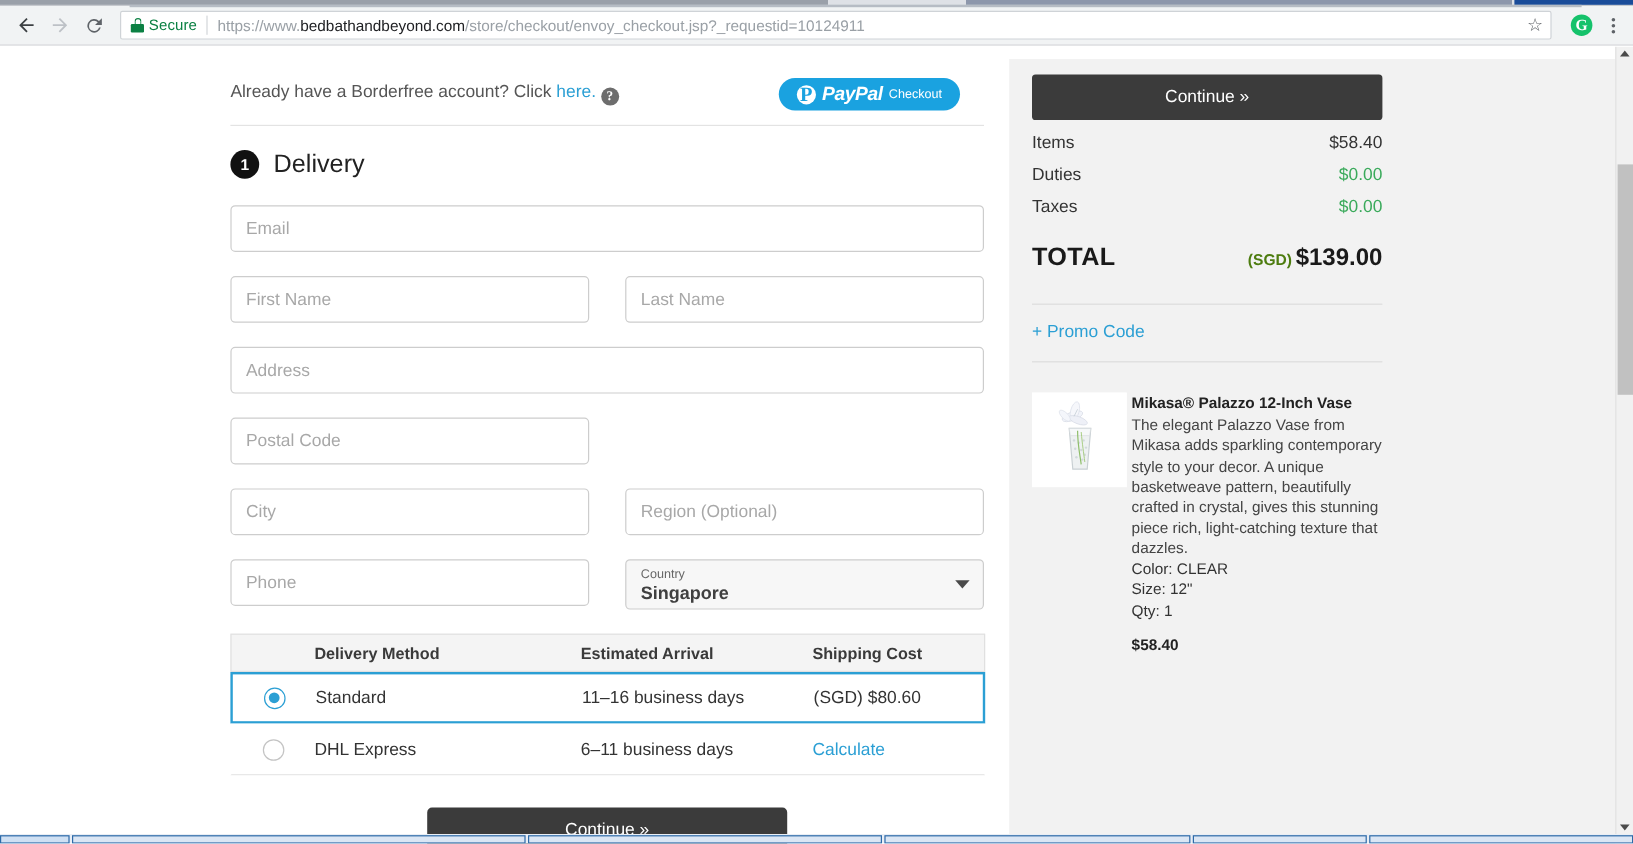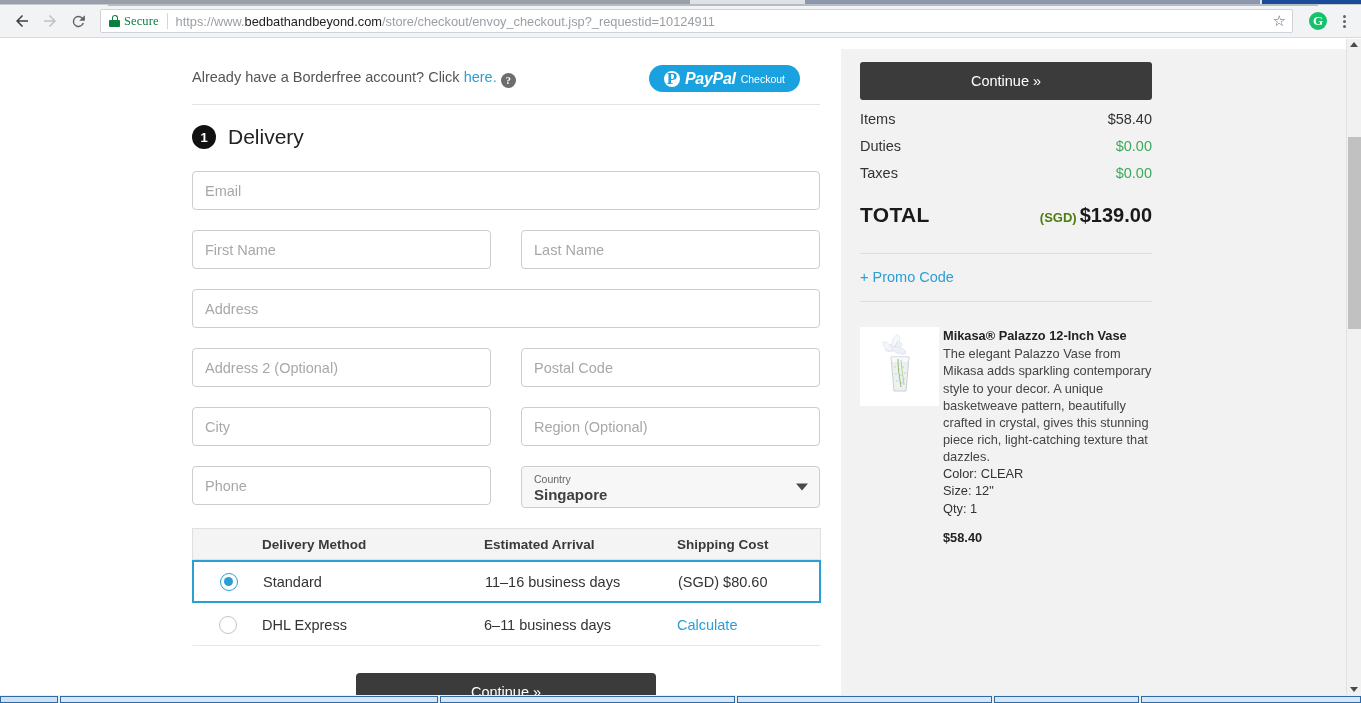--- a/index.html
+++ b/index.html
@@ -35,21 +35,21 @@
   .navbtn.fwd  { color:#bdc1c6; }
   .navbtn.reload { color:#5f6368; }
   .omnibox {
     flex:1 1 auto; height:24px; margin:0 6px 0 8px;
     background:#ffffff; border:1px solid #cfd3d7; border-radius:2px;
     display:flex; align-items:center; padding:0 6px; min-width:0;
   }
   .lock { width:11px; height:12px; position:relative; margin:0 4px 0 2px; flex:0 0 auto;}
   .lock .body { position:absolute; bottom:0; left:0; width:11px; height:7px; background:#0b8043; border-radius:1px;}
   .lock .shackle { position:absolute; top:0; left:2.5px; width:6px; height:6px; border:1.6px solid #0b8043; border-bottom:none; border-radius:3px 3px 0 0;}
-  .secure-text { color:#0b8043; font-size:12.5px; margin-right:8px; flex:0 0 auto; letter-spacing:.1px;font-family:Liberation Serif, serif;}
+  .secure-text { color:#0b8043; font-size:12.5px; margin-right:8px; flex:0 0 auto; letter-spacing:.1px;}
   .omni-sep { width:1px; height:16px; background:#d3d6d9; margin-right:8px; flex:0 0 auto;}
   .url { font-size:12.8px; color:#9aa0a6; white-space:nowrap; overflow:hidden; flex:1 1 auto; }
   .url .host { color:#202124; }
   .star { color:#5f6368; font-size:15px; margin-left:6px; flex:0 0 auto;}
   .ext-g {
     width:18px; height:18px; border-radius:50%; background:#15c26b; margin-left:10px;
     color:#fff; font-size:13px; font-weight:bold; display:flex; align-items:center; justify-content:center;
     flex:0 0 auto; font-family:"Liberation Serif", serif;
   }
   .kebab { width:18px; margin-left:8px; display:flex; flex-direction:column; align-items:center; gap:2px; flex:0 0 auto;}
@@ -268,21 +268,20 @@
               <div class="field full">Email</div>
             </div>
             <div class="frow">
               <div class="field half">First Name</div>
               <div class="field half">Last Name</div>
             </div>
             <div class="frow">
               <div class="field full">Address</div>
             </div>
             <div class="frow">
-              <div class="field half">Address 2 (Optional)</div>
               <div class="field half">Postal Code</div>
             </div>
             <div class="frow">
               <div class="field half">City</div>
               <div class="field half">Region (Optional)</div>
             </div>
             <div class="frow">
               <div class="field half">Phone</div>
               <div class="select">
                 <span class="lbl">Country</span>

